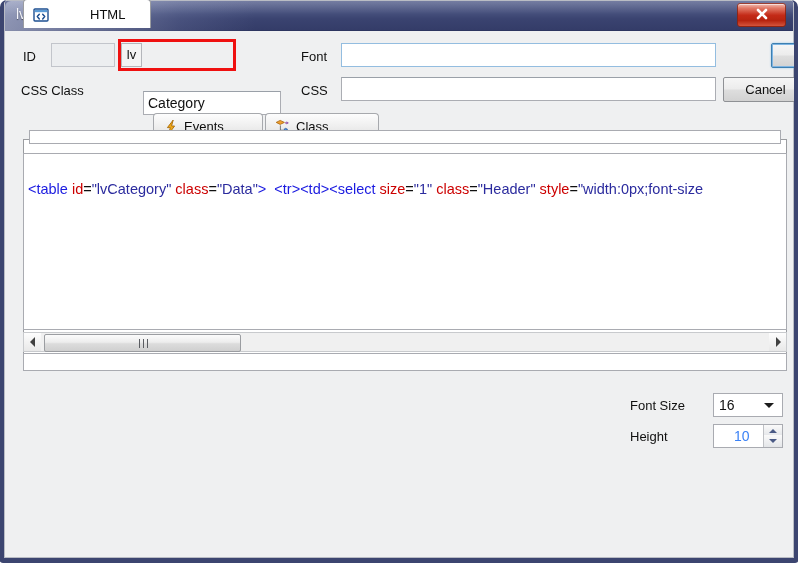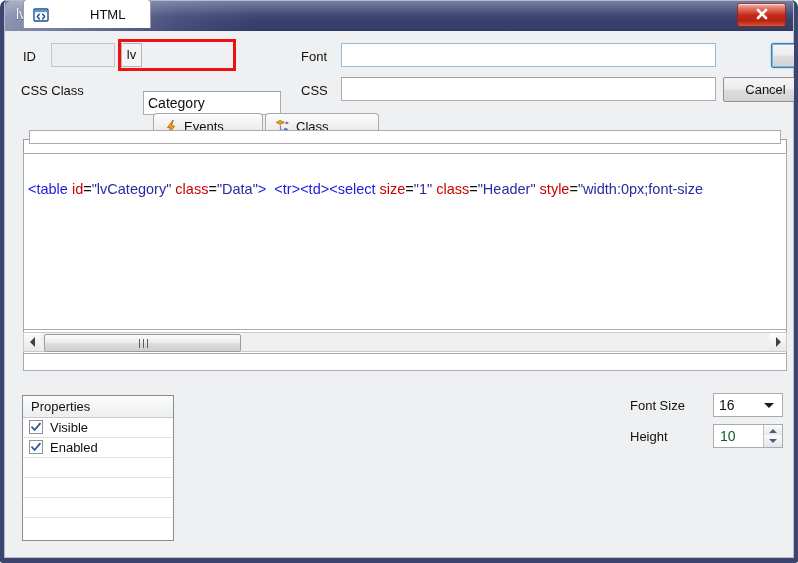--- a/index.html
+++ b/index.html
@@ -351,24 +351,24 @@
 
   
   .spin {
     position: absolute;
     box-sizing: border-box;
     background: #ffffff;
     border: 1px solid #a9abb1;
   }
   .spin .sv {
     position: absolute;
-    left: 6px; top: 0;
+    left: 20px; top: 0;
     line-height: 24px;
     font-size: 14px;
-    color: #14532d;
+    color: #3b82f6;
     font-family: "Liberation Sans", sans-serif;
   }
   .spin .sbtn {
     position: absolute;
     right: 0;
     width: 19px;
     height: 12px;
     box-sizing: border-box;
     background: linear-gradient(to bottom, #fafafa, #e4e6e9);
     border-left: 1px solid #bfc1c5;
@@ -475,46 +475,20 @@
             <i style="left:8px"></i>
       </span>
     </div>
     <div class="sb-arrow right">
           <span class="sb-tri r"></span>
         </div>
   </div>
 
   <div class="code-strip" style="left:18px; top:352px; width:764px; height:18px;"></div>
 
-  <div class="props" style="left:17px; top:394px; width:152px; height:146px;">
-    <div class="props-head">Properties</div>
-
-    <div class="props-row" style="top:22px;">
-      <span class="cb">
-        <svg width="12" height="12" viewBox="0 0 12 12">
-          <path d="M2 6.2 L4.6 9 L10 2.6" stroke="#2b5797" stroke-width="1.8" fill="none" stroke-linecap="round" stroke-linejoin="round"></path>
-        </svg>
-      </span>
-      <span class="rl">Visible</span>
-    </div>
-
-    <div class="props-row" style="top:42px;">
-      <span class="cb">
-        <svg width="12" height="12" viewBox="0 0 12 12">
-          <path d="M2 6.2 L4.6 9 L10 2.6" stroke="#2b5797" stroke-width="1.8" fill="none" stroke-linecap="round" stroke-linejoin="round"></path>
-        </svg>
-      </span>
-      <span class="rl">Enabled</span>
-    </div>
-
-    <div class="props-row" style="top:62px;"></div>
-    <div class="props-row" style="top:82px;"></div>
-    <div class="props-row" style="top:102px;"></div>
-    <div class="props-row" style="top:122px; border-bottom:none;"></div>
-  </div>
 
   <div class="lbl" style="left:625px; top:397px; font-size:13px;">Font Size</div>
   <div class="combo" style="left:708px; top:392px; width:70px; height:24px;">
     <span class="combo-val" style="line-height:22px;">16</span>
     <span class="arrow"></span>
   </div>
 
   <div class="lbl" style="left:625px; top:428px; font-size:13px;">Height</div>
   <div class="spin" style="left:708px; top:423px; width:70px; height:24px;">
     <span class="sv" style="line-height:22px;">10</span>

